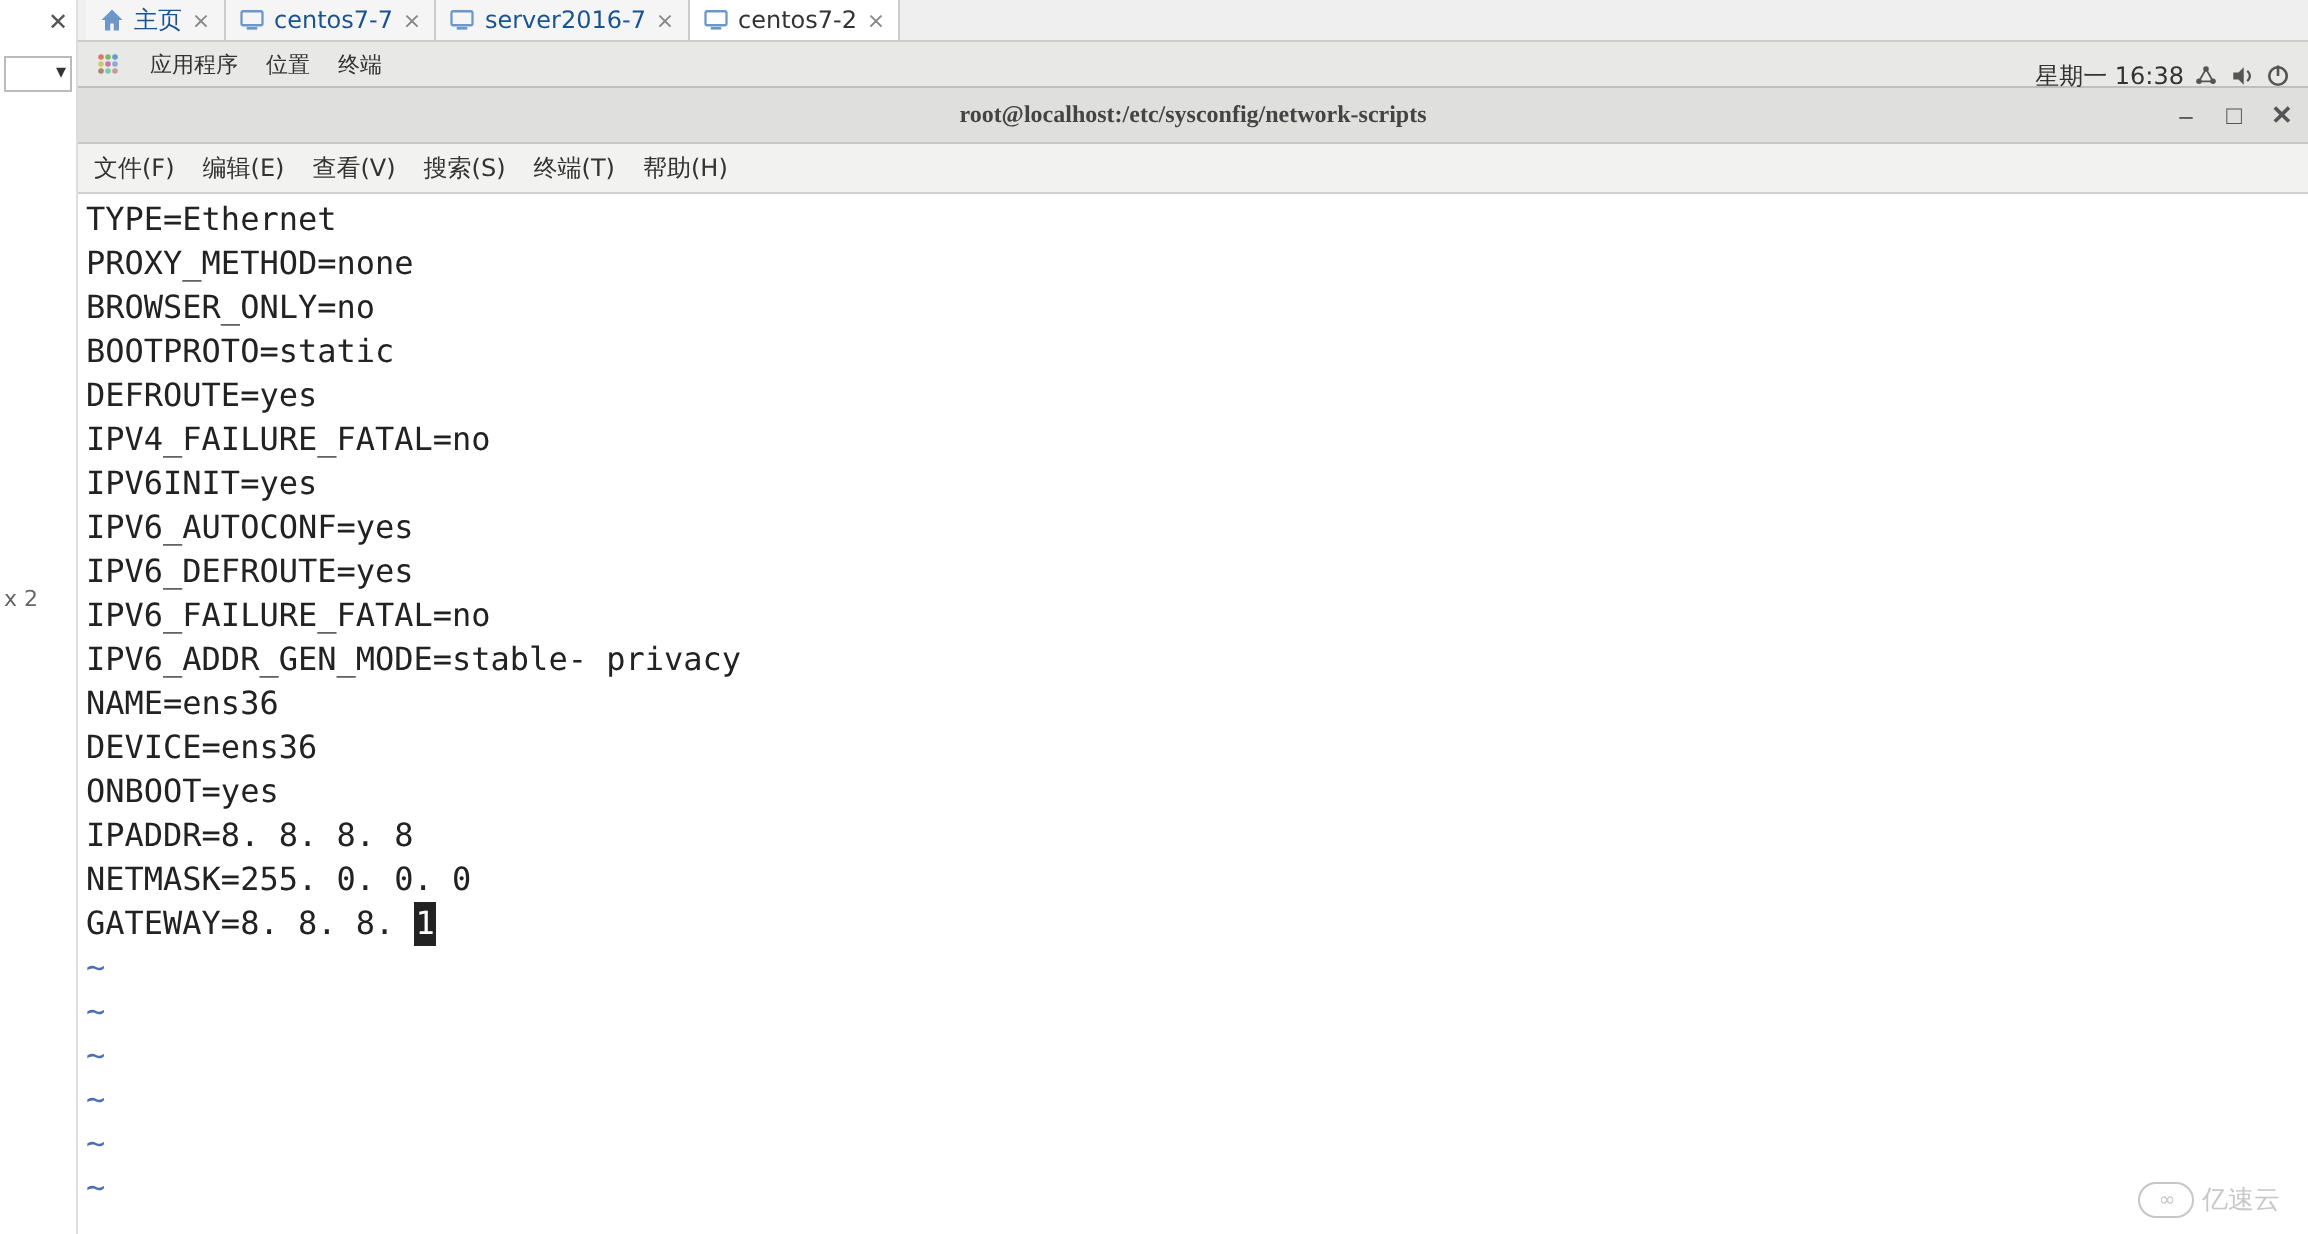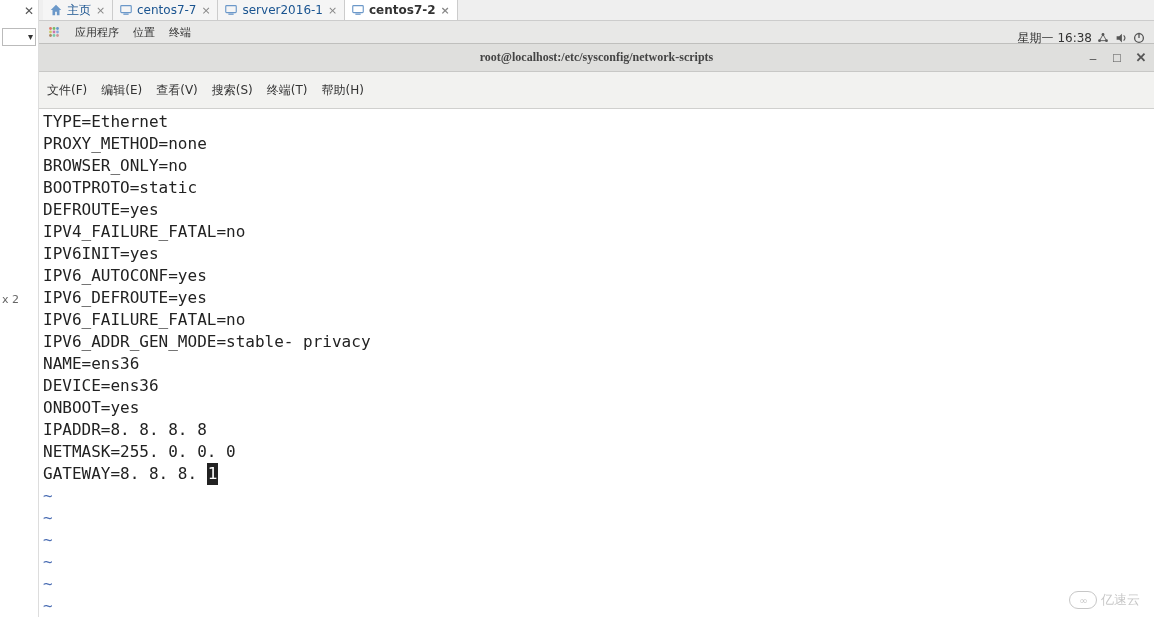--- a/index.html
+++ b/index.html
@@ -79,21 +79,21 @@
   border-right: 1px solid #ccc;
   background: #f5f5f5;
   gap: 4px;
   font-size: 12px;
   color: #1a5490;
   cursor: pointer;
   white-space: nowrap;
 }
 .vm-tab.active {
   background: #fff;
-  font-weight: bold;
+  font-weight: normal;
   color: #333;
 }
 .vm-tab .tab-icon {
   width: 14px;
   height: 14px;
   display: inline-block;
 }
 .vm-tab .tab-close {
   width: 11px;
   height: 11px;
@@ -164,21 +164,21 @@
 .window-btn {
   width: 14px;
   height: 14px;
   font-size: 13px;
   color: #555;
   cursor: pointer;
   text-align: center;
   line-height: 14px;
 }
 .terminal-menubar {
-  height: 37px;
+  height: 25px;
   background: #f2f2f0;
   border-bottom: 1px solid #d0d0ce;
   display: flex;
   align-items: center;
   gap: 14px;
   padding: 0 8px;
   font-size: 12px;
   color: #333;
 }
 .terminal-menu-item {
@@ -259,21 +259,21 @@
       <span>centos7-7</span>
       <span class="tab-close">×</span>
     </div>
     <div class="vm-tab">
       <span class="tab-icon">
         <svg viewBox="0 0 16 16" width="14" height="14">
             <rect x="2" y="3" width="12" height="8" rx="1" fill="none" stroke="#6b98c9" stroke-width="1.3"></rect>
             <rect x="5" y="12" width="6" height="1.5" fill="#6b98c9"></rect>
           </svg>
       </span>
-      <span>server2016-1</span>
+      <span>server2016-7</span>
       <span class="tab-close">×</span>
     </div>
     <div class="vm-tab active">
       <span class="tab-icon">
         <svg viewBox="0 0 16 16" width="14" height="14">
             <rect x="2" y="3" width="12" height="8" rx="1" fill="none" stroke="#6b98c9" stroke-width="1.3"></rect>
             <rect x="5" y="12" width="6" height="1.5" fill="#6b98c9"></rect>
           </svg>
       </span>
       <span>centos7-2</span>

